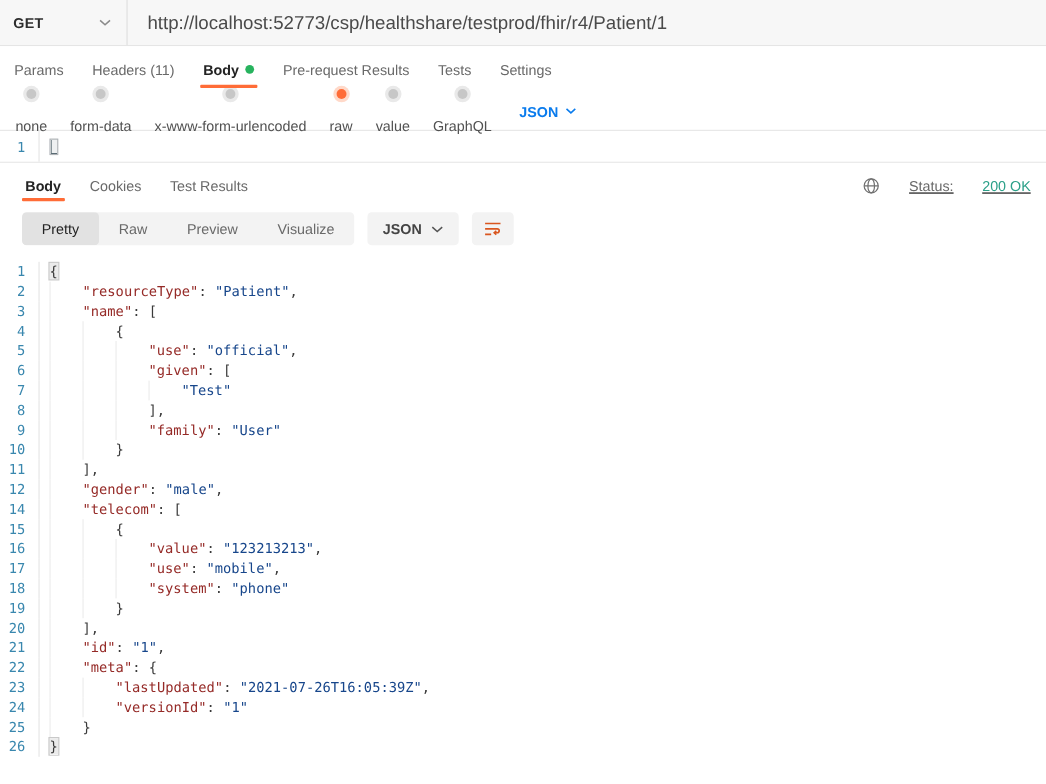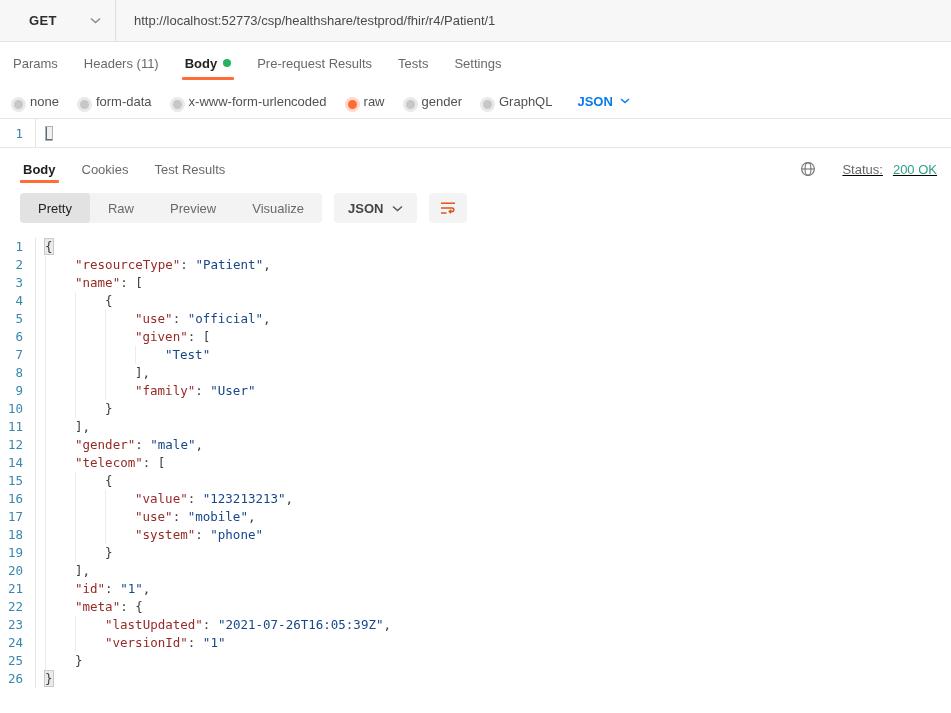--- a/index.html
+++ b/index.html
@@ -3,37 +3,37 @@
 <meta charset="utf-8">
 <style>
   * { margin:0; padding:0; box-sizing:border-box; }
   html,body { width:951px; height:713px; background:#ffffff; overflow:hidden;
     font-family:"Liberation Sans","DejaVu Sans",sans-serif; }
 
   
   .url-bar { height:42px; background:#f7f7f7; border-bottom:1px solid #e3e3e3;
     display:flex; align-items:stretch; }
   .method-select { width:116px; display:flex; align-items:center; justify-content:space-between;
-    padding:0 14px 0 29px; border-right:1px solid #dedede; cursor:pointer; }
+    padding:0 14px 0 12px; border-right:1px solid #dedede; cursor:pointer; }
   .method-label { font-size:13px; font-weight:bold; color:#2d2d2d; letter-spacing:.3px; }
   .url-input { flex:1; display:flex; align-items:center; padding-left:18px;
-    font-size:13px; color:#4a4a4a; }
+    font-size:17px; color:#4a4a4a; }
 
   
   .req-tabs { height:42px; display:flex; align-items:stretch; padding-left:0; background:#fff; }
   .tab { position:relative; display:flex; align-items:center; gap:6px; padding:0 13px;
     font-size:13px; color:#696969; cursor:pointer; }
   .tab.active { color:#232323;font-weight:bold; }
   .tab-underline { position:absolute; left:10px; right:10px; bottom:4px; height:3px;
     background:#ff6c37; border-radius:1px; }
   .green-dot { width:8px; height:8px; border-radius:50%; background:#27b35e; display:inline-block; }
 
   
   .radio-row { height:34px; display:flex; align-items:center; gap:21px; padding-left:14px; }
-  .radio-opt { display:flex; align-items:flex-end; gap:7px; cursor:pointer; }
+  .radio-opt { display:flex; align-items:center; gap:17px; cursor:pointer;flex-direction:column; }
   .radio-dot { width:9px; height:9px; border-radius:50%; background:#c7c7c7;
     box-shadow:0 0 0 3px #e9e9e9; }
   .radio-opt.selected .radio-dot { background:#ff6c37; box-shadow:0 0 0 3px #ffd9c9; }
   .radio-label { font-size:13px; color:#515151; }
   .lang-select { display:flex; align-items:center; gap:7px; margin-left:4px; cursor:pointer; }
   .lang-select .lang-label { font-size:13px; font-weight:bold; color:#097bed; }
 
   
   .req-editor { height:30px; border-top:1px solid #e6e6e6; border-bottom:1px solid #e6e6e6;
     display:flex; align-items:center; }
@@ -42,21 +42,21 @@
     border-right:1px solid #e4e4e4; height:100%; display:flex; align-items:center; justify-content:flex-end; }
   .cursor-box { width:8px; height:15px; margin-left:9px; border:1px solid #aeb2b6;
     background:#eef0f1; box-shadow:inset 1px -1px 0 0 #5a6b74; }
 
   
   .resp-meta { height:36px; display:flex; align-items:stretch; padding:0 14px 0 10px; margin-top:3px; }
   .resp-tabs { display:flex; align-items:stretch; flex:1; }
   .resp-right { display:flex; align-items:center; gap:8px;text-decoration:underline; }
   .count-green { color:#2ca089; }
   .status-label { font-size:13px; color:#696969; }
-  .status-value { font-size:13px; color:#2ca089; margin-left:2px; }
+  .status-value { font-size:13px; color:#2ca089; margin-left:18px; }
   .globe { margin-right:18px; display:flex; align-items:center; }
 
   
   .resp-toolbar { height:30px; margin:6px 0 10px 10px; display:flex; align-items:stretch; gap:12px;padding-left:10px; }
   .seg-group { display:flex; background:#f3f3f3; border-radius:4px; overflow:hidden; }
   .seg-item { display:flex; align-items:center; padding:0 18px; font-size:13px; color:#696969;
     cursor:pointer; border-radius:4px; }
   .seg-item.active { background:#e2e2e2; color:#232323; }
   .toolbar-lang { display:flex; align-items:center; gap:9px; background:#f3f3f3;
     border-radius:4px; padding:0 14px; font-size:13px; font-weight:bold; color:#444; cursor:pointer; }
@@ -130,21 +130,21 @@
     <div class="radio-opt">
       <span class="radio-dot"></span>
       <span class="radio-label">x-www-form-urlencoded</span>
     </div>
     <div class="radio-opt selected">
       <span class="radio-dot"></span>
       <span class="radio-label">raw</span>
     </div>
     <div class="radio-opt">
       <span class="radio-dot"></span>
-      <span class="radio-label">gender</span>
+      <span class="radio-label">value</span>
     </div>
     <div class="radio-opt">
       <span class="radio-dot"></span>
       <span class="radio-label">GraphQL</span>
     </div>
     <div class="lang-select">
     <span class="lang-label">JSON</span>
     <span>
       <svg width="10" height="6" viewBox="0 0 10 6">
           <polyline points="1,1 5,4.6 9,1" fill="none" stroke="#097bed" stroke-width="1.4"></polyline>

